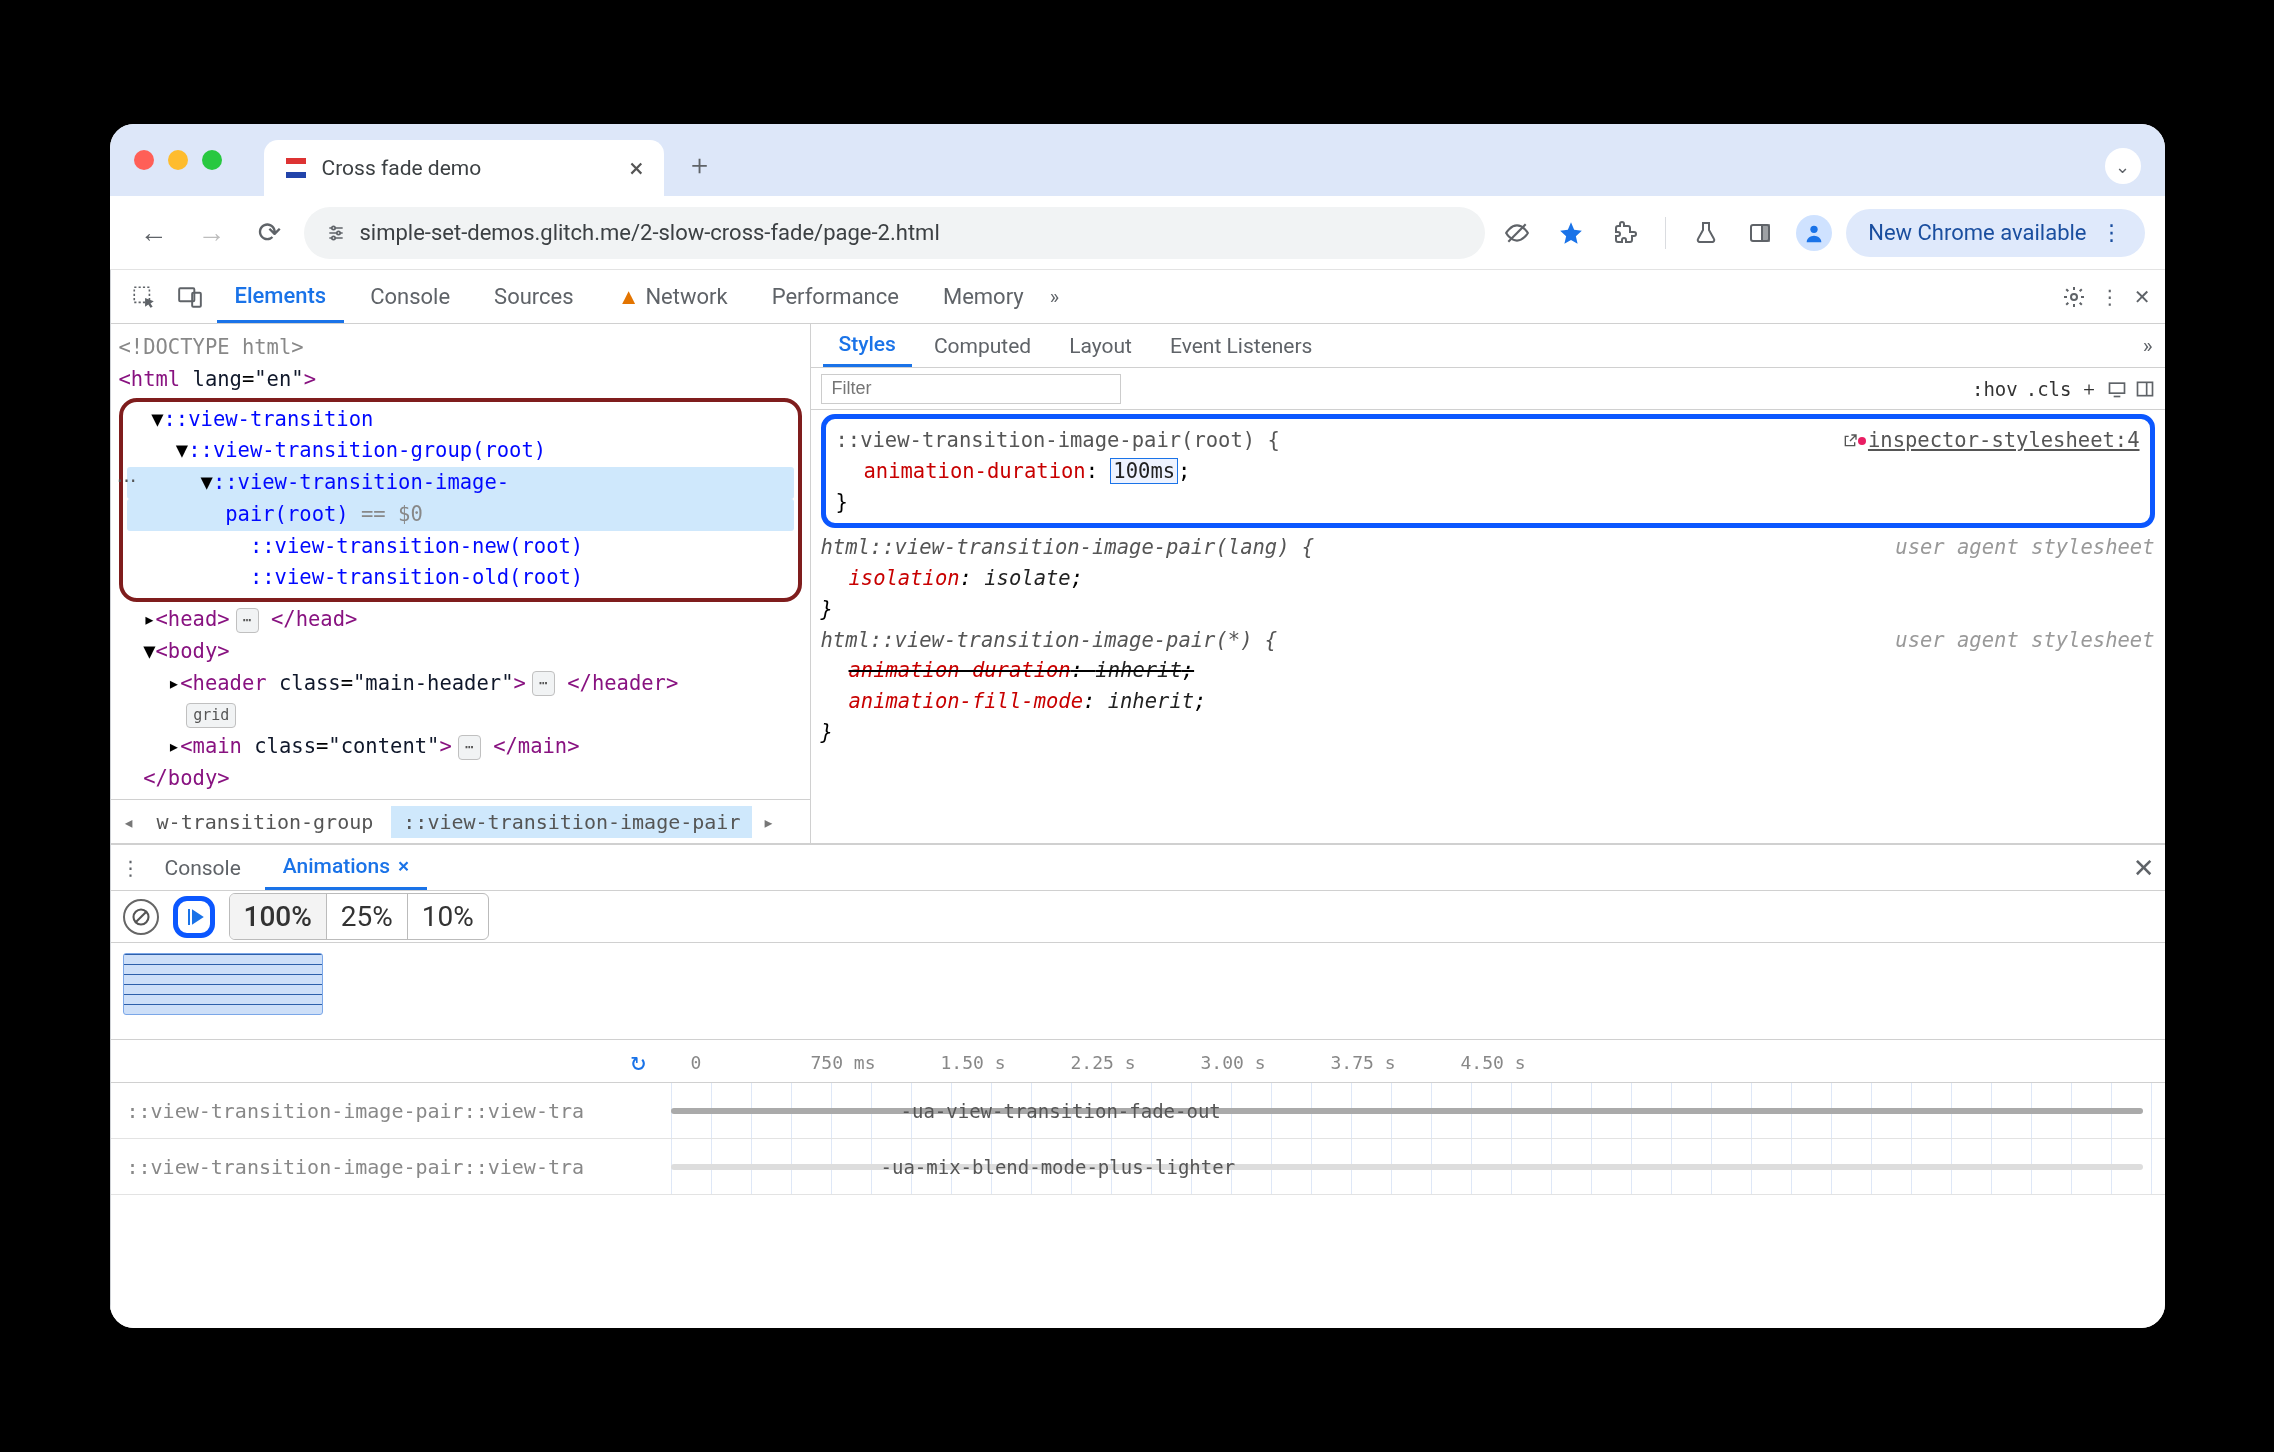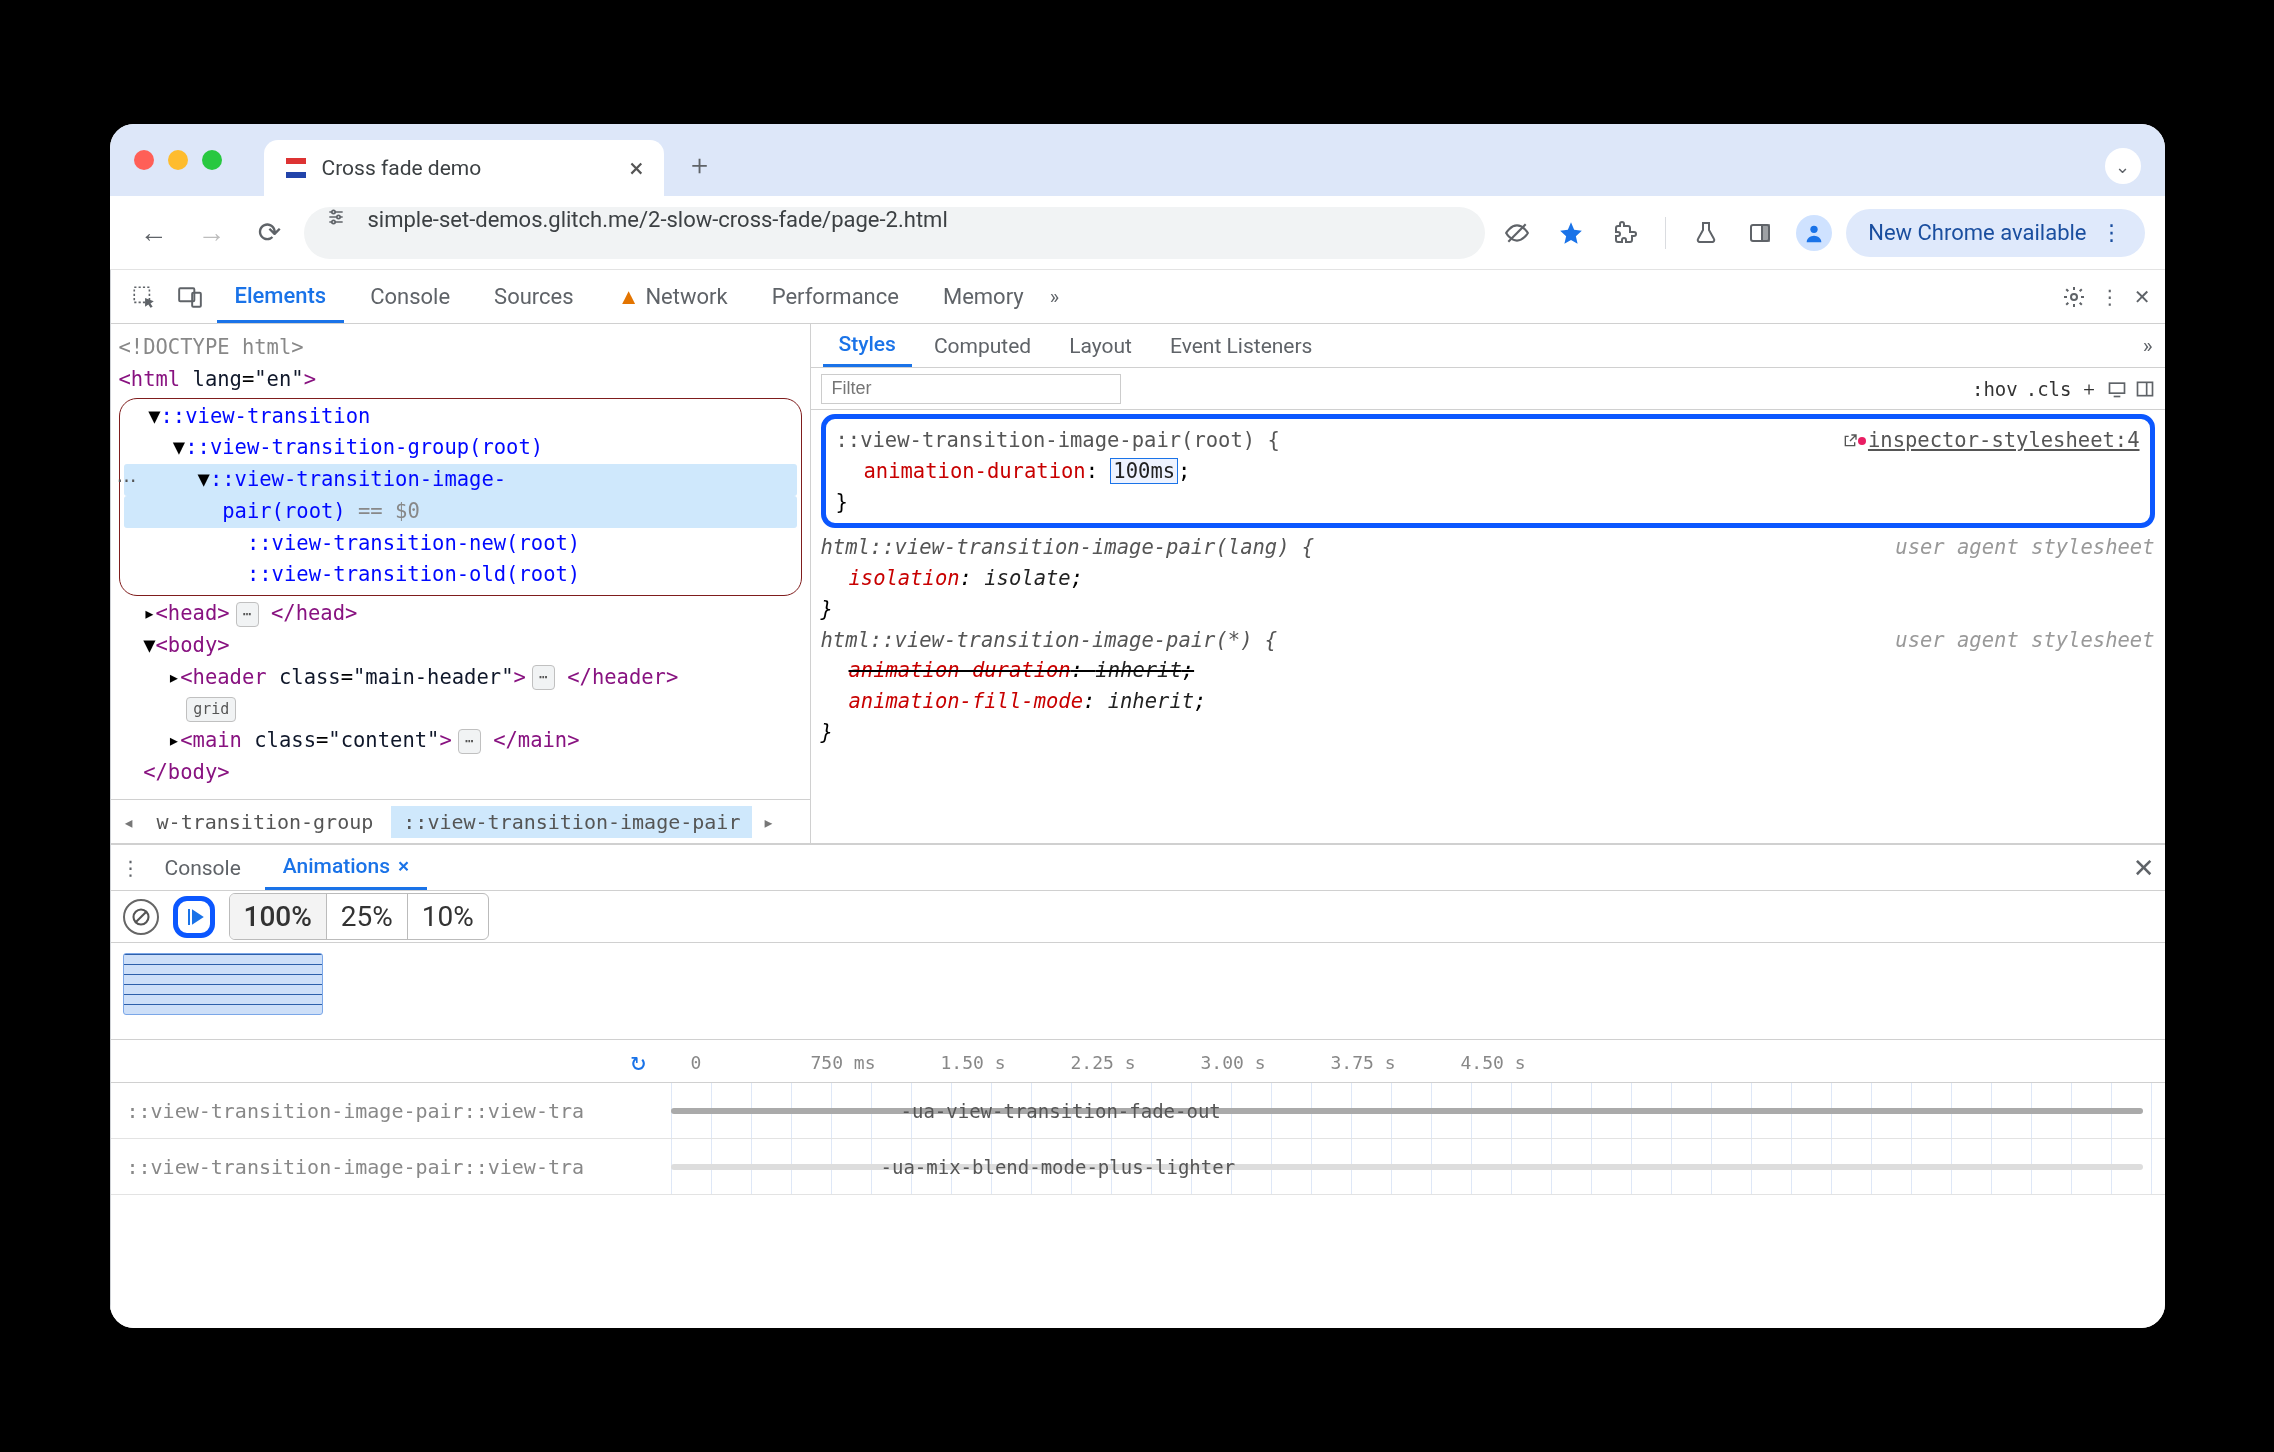--- a/index.html
+++ b/index.html
@@ -69,23 +69,23 @@
     width: 48px;height:48px;display:flex;align-items:center;justify-content:center;
     color:#5f6368;font-size:28px;border-radius:50%;
   }
   .navbtn.disabled { color:#bdbdbd; }
   .urlfield {
     flex: 1;
     background: #f1f3f4;
     height: 52px;
     border-radius: 28px;
     display: flex;
-    align-items: flex-start;
+    align-items: center;
     padding: 0 22px;
-    gap: 22px;
+    gap: 14px;
     font-size: 22px;
     color: #3c4043;
   }
   .urlfield .tune { color:#5f6368;font-size:20px; }
   .right-icons { display:flex;align-items:center;gap:10px; }
   .iconbtn { width:44px;height:44px;display:flex;align-items:center;justify-content:center;color:#5f6368;font-size:24px; }
   .star-filled { color:#1a73e8; }
   .avatar { width:36px;height:36px;border-radius:50%;background:#cfe2ff;display:flex;align-items:center;justify-content:center;color:#1a73e8; }
   .update-pill {
     background: #dfe9fb;
@@ -166,21 +166,21 @@
     line-height: 1.55;
     flex:1;
     overflow:hidden;
   }
   .dom-tree .tag { color:#881280; }
   .dom-tree .attr { color:#0f172a; }
   .dom-tree .pseudo { color:#0008ff; }
   .dom-tree .row { white-space: pre; }
   .dom-tree .sel { background:#cfe8fc;border-radius:3px; }
   .vt-box {
-    border: 1px solid #7f1d1d;
+    border: 4px solid #7f1d1d;
     border-radius: 18px;
     padding: 2px 4px 4px 4px;
     margin: 2px 0;
   }
   .ellipsis-gutter {
     position:absolute;left:6px;top:144px;font-size:20px;color:#555;
   }
   .badge {
     display:inline-block;background:#f1f3f4;border:1px solid #c0c0c0;border-radius:4px;
     padding:0 6px;font-size:15px;color:#555;vertical-align:middle;margin-left:6px;

